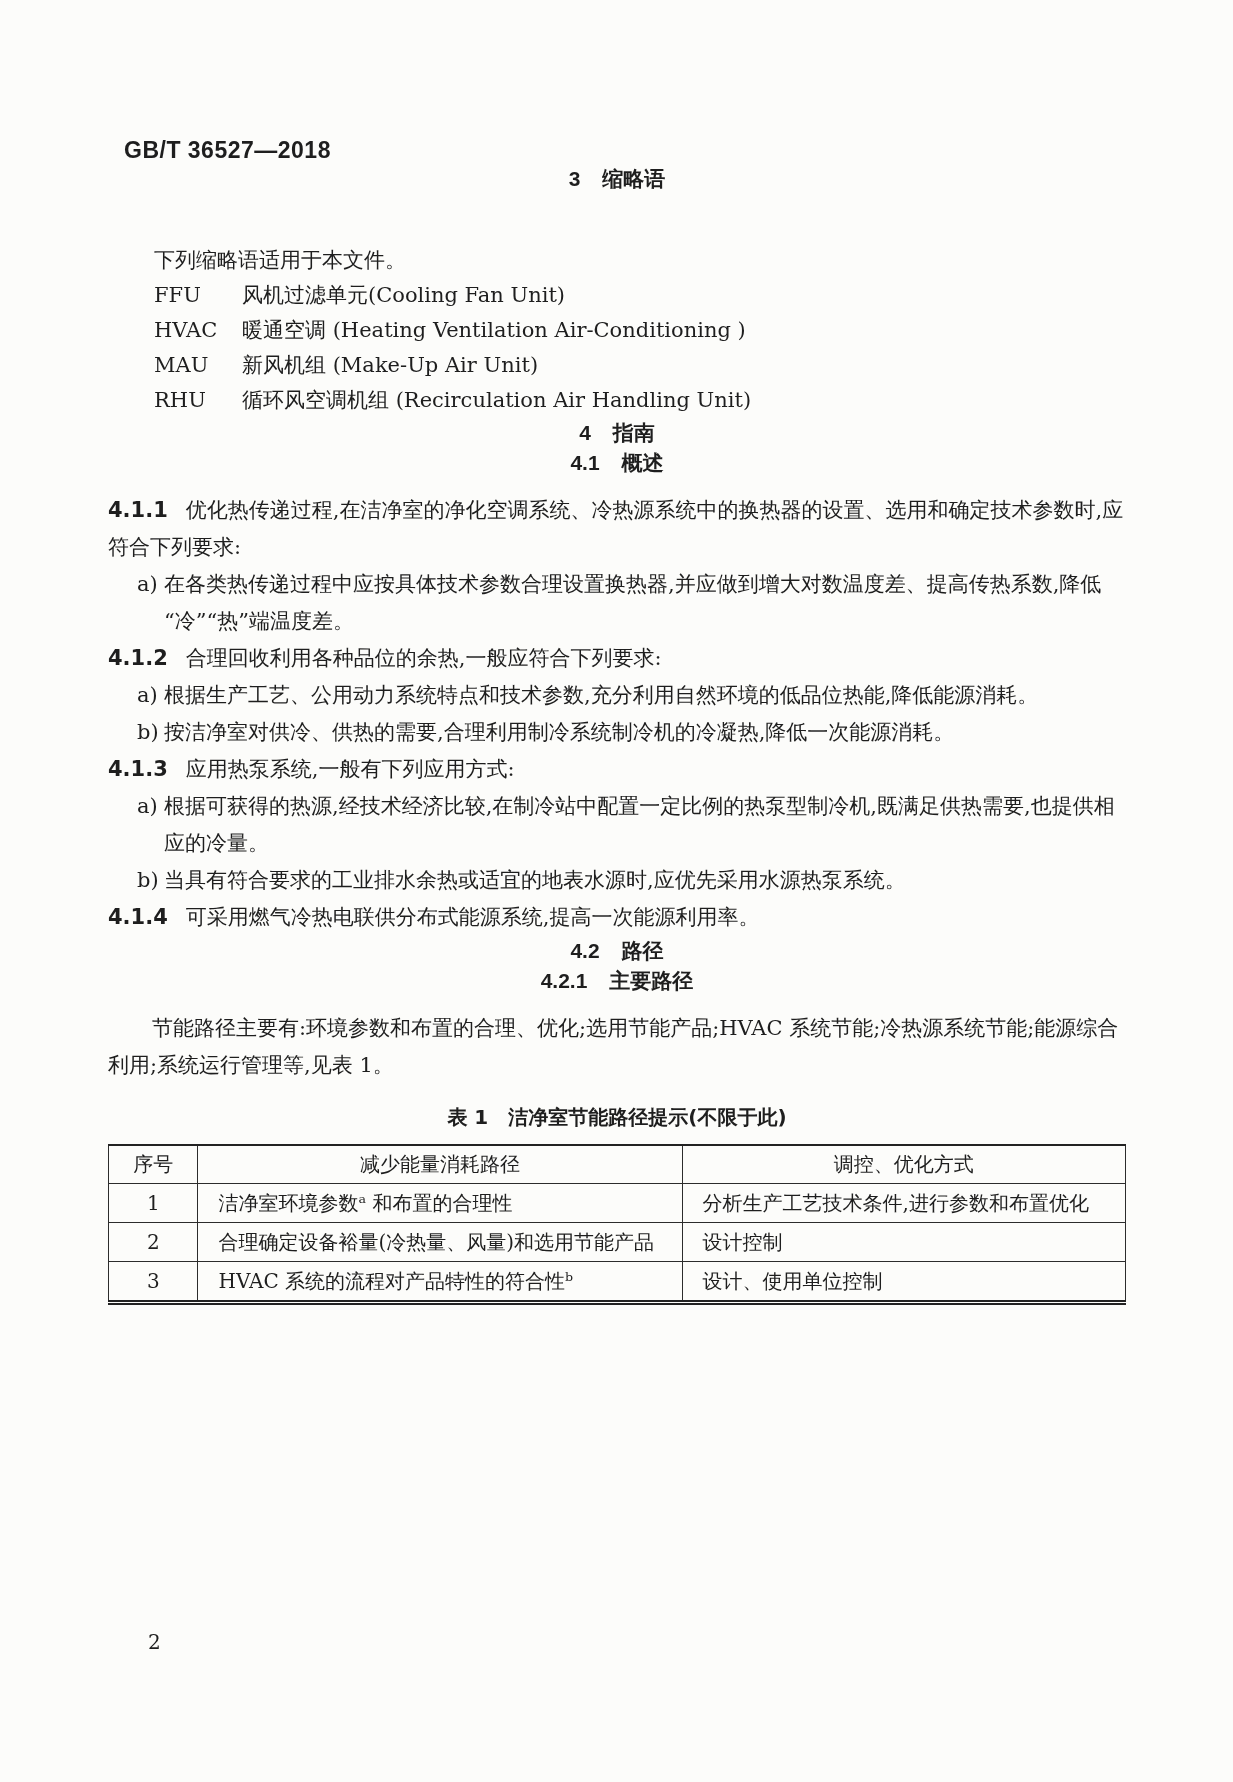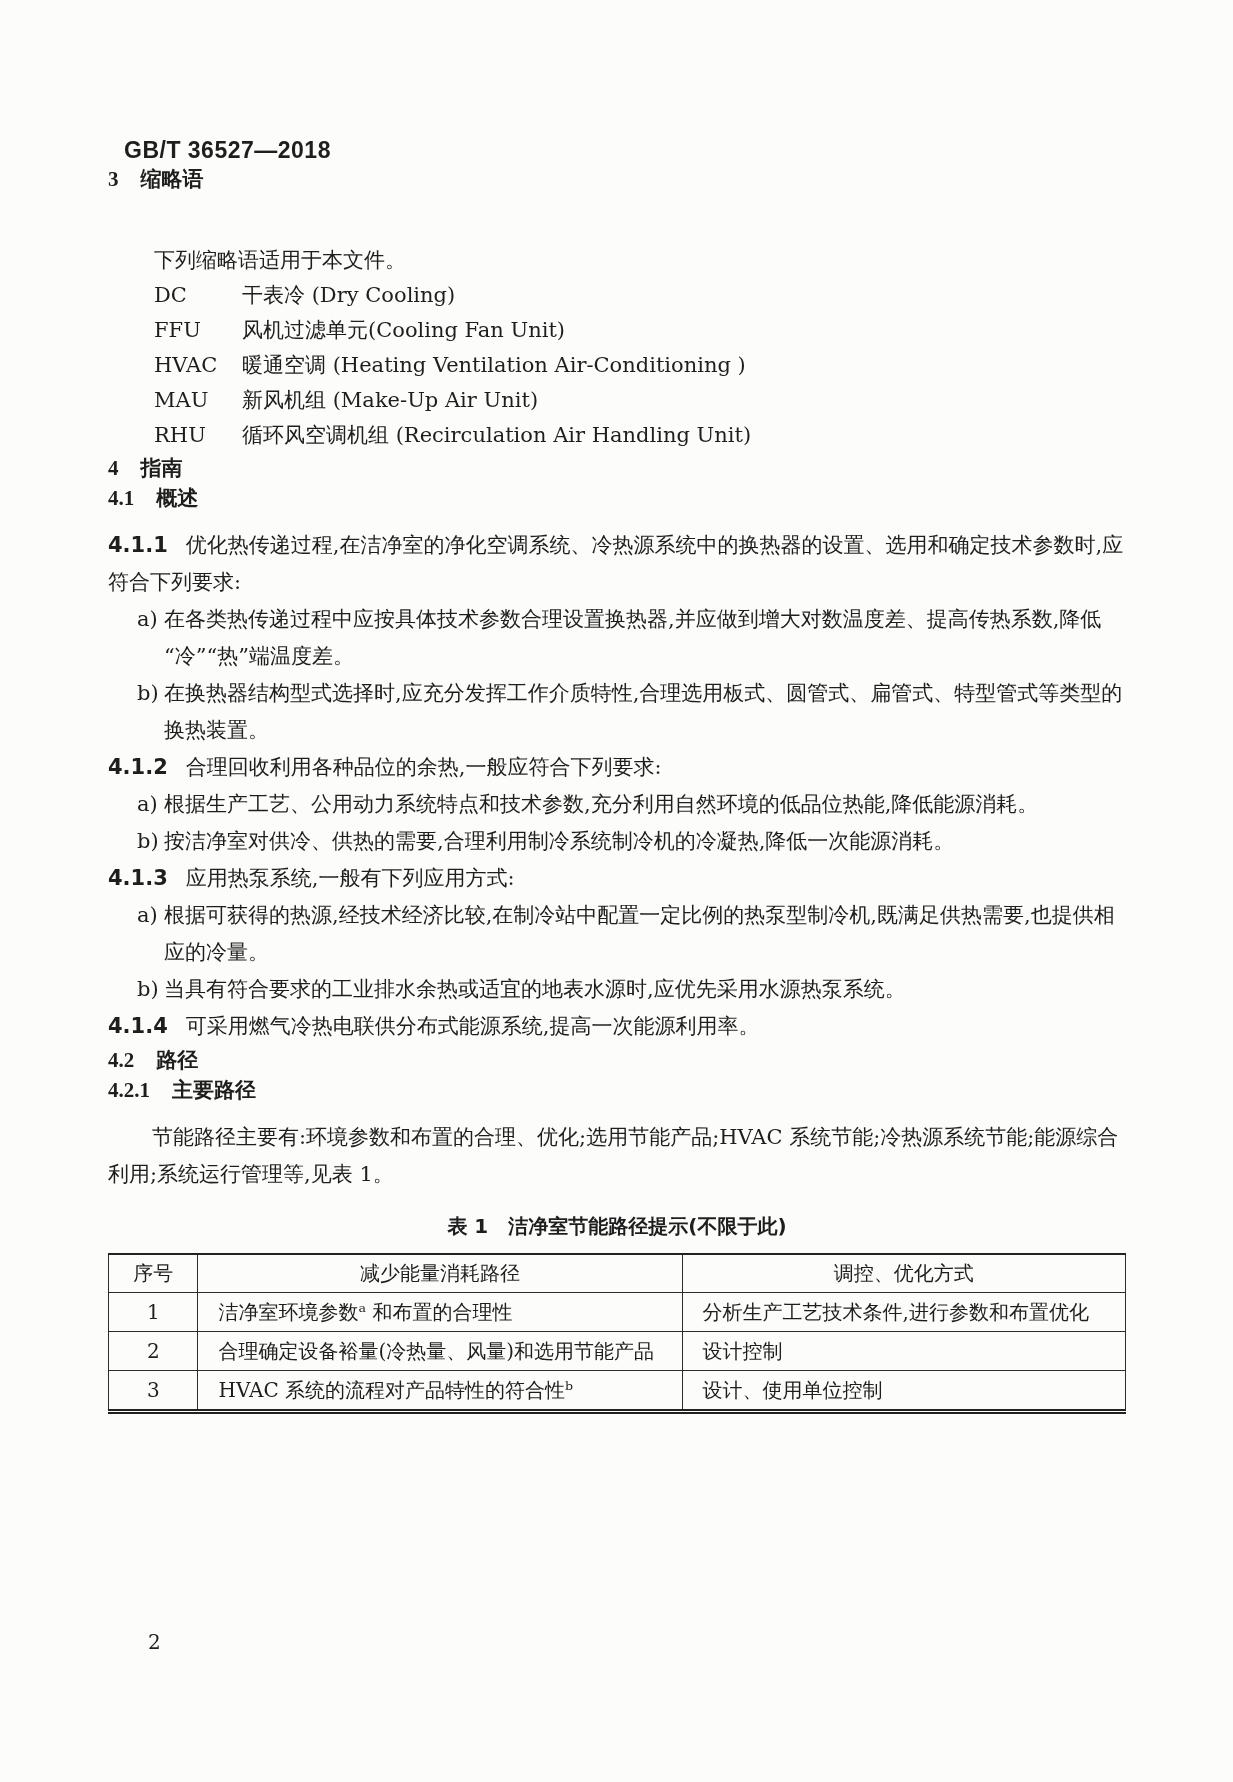--- a/index.html
+++ b/index.html
@@ -16,23 +16,23 @@
     padding:136px 107px 0 108px;
     overflow:hidden;
   }
   .doc-code {
     font-family:Liberation Sans, sans-serif;
     font-weight:bold; font-size:23px; line-height:28px;
     letter-spacing:0.5px;
     margin-left:16px;
   }
   h2.sec, h3.sec, h4.sec {
-    font-family:Liberation Serif, serif;
+    font-family:Liberation Sans, sans-serif;
     font-weight:bold; font-size:21px; line-height:30px;
-    margin:0; padding:0;
+    margin:0; padding:0;text-align:center;
   }
   h2.sec .hnum, h3.sec .hnum, h4.sec .hnum { margin-right:22px; }
   .sec3 { margin-top:56px; }
   .intro {
     margin:48px 0 0 0; font-size:21px; line-height:36px;
     text-indent:46px;
   }
   .abbr-list { margin:0; }
   .abbr-row { font-size:21px; line-height:35px; padding-left:46px; }
   .abbr-code { display:inline-block; min-width:64px; }
@@ -86,39 +86,37 @@
 
   <div class="doc-code">GB/T 36527—2018</div>
 
   <h2 class="sec sec3">
     <span class="hnum">3</span><span>缩略语</span>
   </h2>
 
   <p class="intro">下列缩略语适用于本文件。</p>
 
   <div class="abbr-list">
-    <div class="abbr-row"><span class="abbr-code">DC</span><span class="abbr-def">干表冷 (Dry Cooling)</span></div>
     <div class="abbr-row"><span class="abbr-code">FFU</span><span class="abbr-def">风机过滤单元(Cooling Fan Unit)</span></div>
     <div class="abbr-row"><span class="abbr-code">HVAC</span><span class="abbr-def">暖通空调 (Heating Ventilation Air-Conditioning )</span></div>
     <div class="abbr-row"><span class="abbr-code">MAU</span><span class="abbr-def">新风机组 (Make-Up Air Unit)</span></div>
     <div class="abbr-row"><span class="abbr-code">RHU</span><span class="abbr-def">循环风空调机组 (Recirculation Air Handling Unit)</span></div>
   </div>
 
   <h2 class="sec sec4">
     <span class="hnum">4</span><span>指南</span>
   </h2>
 
   <h3 class="sec sec41">
     <span class="hnum">4.1</span><span>概述</span>
   </h3>
 
   <div class="clauses">
     <p class="clause"><b class="cnum">4.1.1</b><span>优化热传递过程,在洁净室的净化空调系统、冷热源系统中的换热器的设置、选用和确定技术参数时,应符合下列要求:</span></p>
     <p class="sub"><span class="lbl">a)</span><span>在各类热传递过程中应按具体技术参数合理设置换热器,并应做到增大对数温度差、提高传热系数,降低“冷”“热”端温度差。</span></p>
-    <p class="sub"><span class="lbl">b)</span><span>在换热器结构型式选择时,应充分发挥工作介质特性,合理选用板式、圆管式、扁管式、特型管式等类型的换热装置。</span></p>
     <p class="clause"><b class="cnum">4.1.2</b><span>合理回收利用各种品位的余热,一般应符合下列要求:</span></p>
     <p class="sub"><span class="lbl">a)</span><span>根据生产工艺、公用动力系统特点和技术参数,充分利用自然环境的低品位热能,降低能源消耗。</span></p>
     <p class="sub"><span class="lbl">b)</span><span>按洁净室对供冷、供热的需要,合理利用制冷系统制冷机的冷凝热,降低一次能源消耗。</span></p>
     <p class="clause"><b class="cnum">4.1.3</b><span>应用热泵系统,一般有下列应用方式:</span></p>
     <p class="sub"><span class="lbl">a)</span><span>根据可获得的热源,经技术经济比较,在制冷站中配置一定比例的热泵型制冷机,既满足供热需要,也提供相应的冷量。</span></p>
     <p class="sub"><span class="lbl">b)</span><span>当具有符合要求的工业排水余热或适宜的地表水源时,应优先采用水源热泵系统。</span></p>
     <p class="clause"><b class="cnum">4.1.4</b><span>可采用燃气冷热电联供分布式能源系统,提高一次能源利用率。</span></p>
   </div>
 
   <h3 class="sec sec42">

